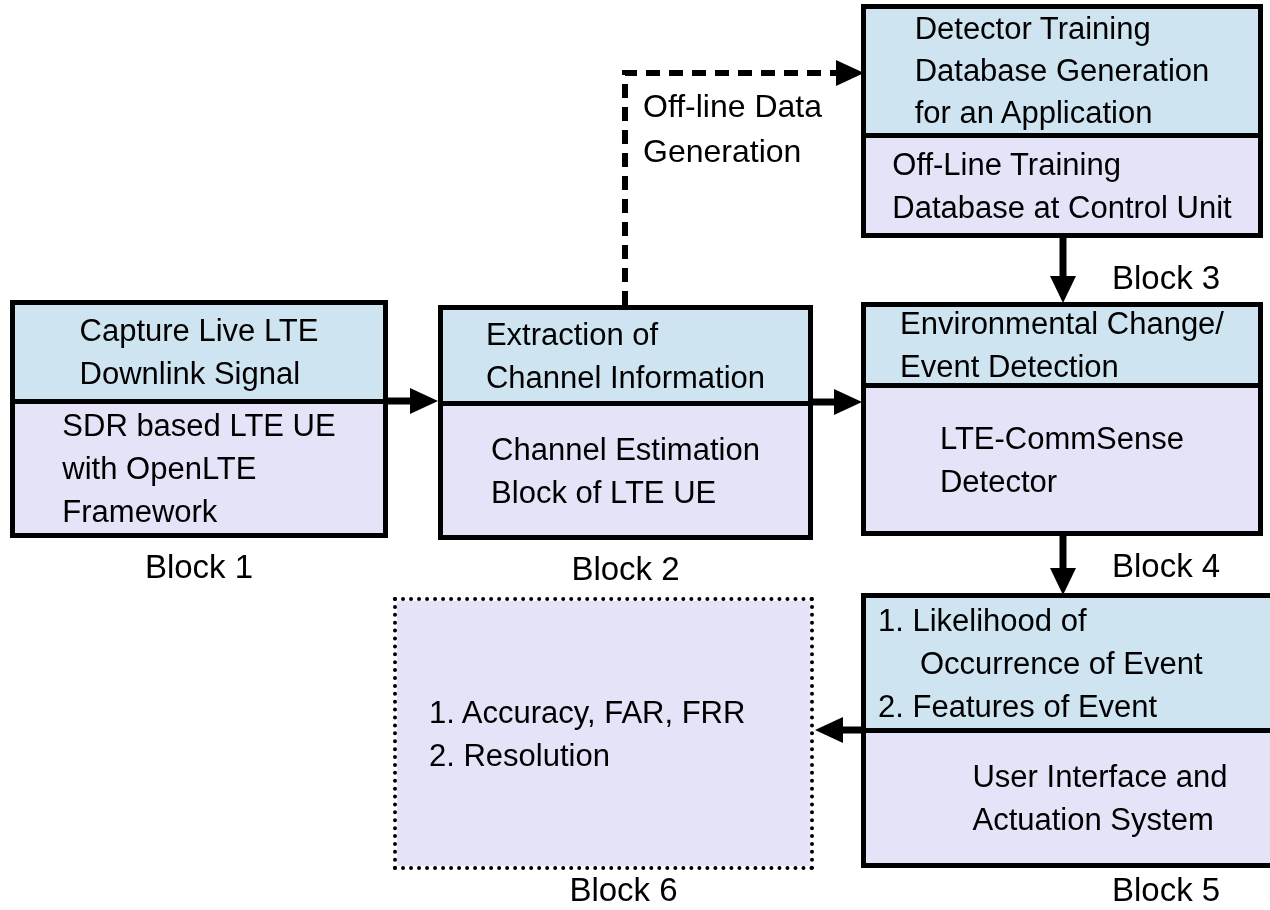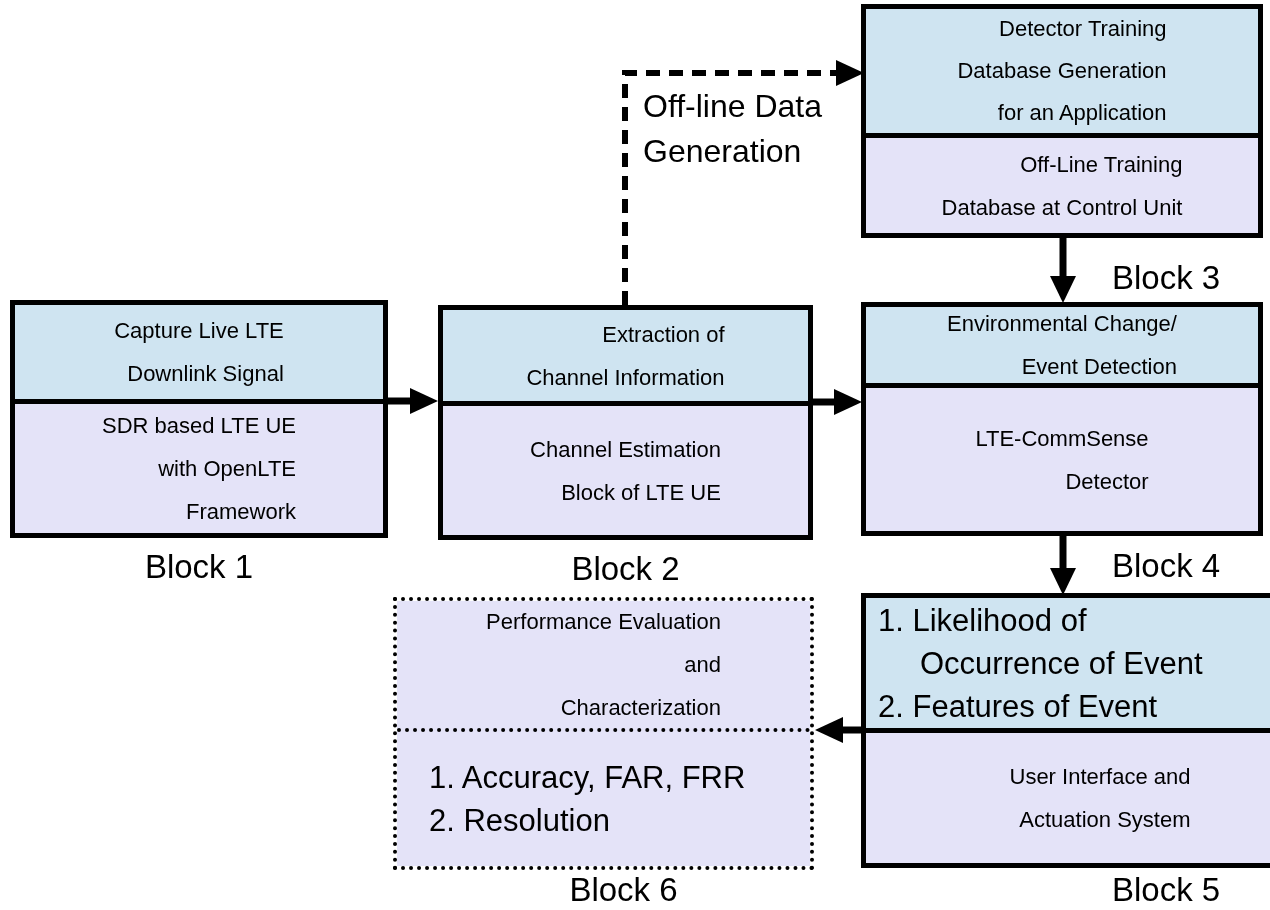--- a/index.html
+++ b/index.html
@@ -41,22 +41,22 @@
   .block.dotted .half.top-sec{
     background:var(--bottom-fill);
     border-bottom:4px dotted var(--border-color);
   }
   .half.bottom-sec{
     background:var(--bottom-fill);
     flex:1;
   }
   .txt{
     white-space:pre-line;
-    text-align:right;
-    font-size:22px;
+    text-align:left;
+    font-size:31px;
     line-height:43px;
   }
   .list-wrap{
     align-items:stretch;
     justify-content:center;
   }
   .list-item{
     white-space:pre-line;
     text-align:left;
     font-size:31px;
@@ -149,25 +149,20 @@
       <div class="list-item">2. Features of Event</div>
     </div>
     <div class="half bottom-sec">
       <div class="txt">User Interface and
 Actuation System</div>
     </div>
   </div>
   <div class="block-label" style="left:1112px;top:872px;">Block 5</div>
 
   <div class="block dotted" style="left:393px;top:597px;width:421px;height:273px;">
-    <div class="half top-sec" style="height:131px;">
-      <div class="txt">Performance Evaluation
-and
-Characterization</div>
-    </div>
     <div class="half bottom-sec list-wrap" style="padding-left:32px;">
       <div class="list-item">1. Accuracy, FAR, FRR</div>
       <div class="list-item">2. Resolution</div>
     </div>
   </div>
   <div class="block-label center-label" style="left:393px;top:872px;width:421px;transform:translateX(20px);">Block 6</div>
 
   <div class="annotation" style="left:643px;top:84px;">Off-line Data
 Generation</div>
 

